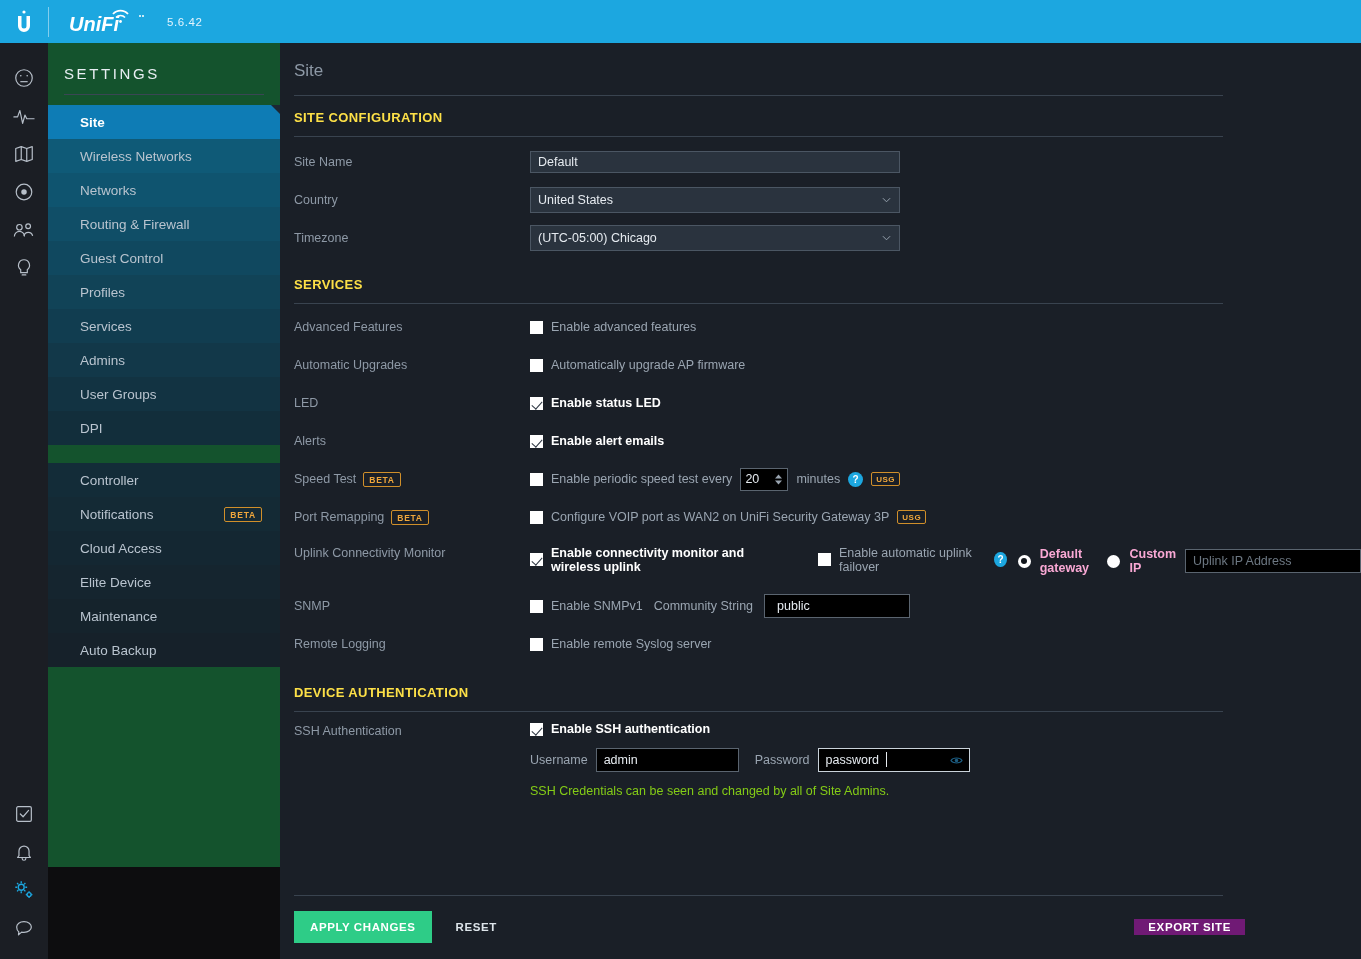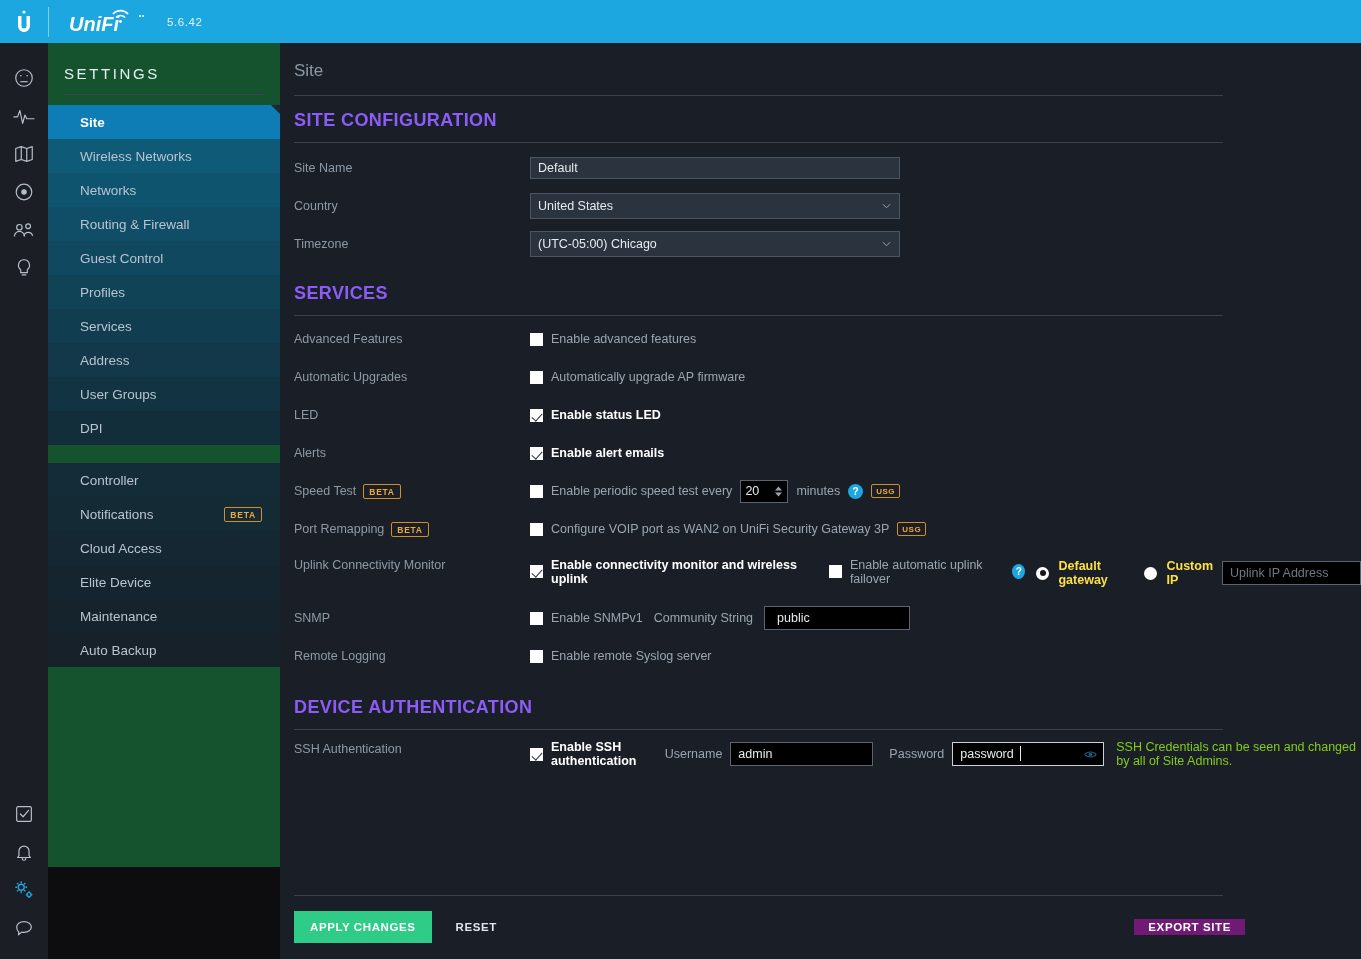--- a/index.html
+++ b/index.html
@@ -70,21 +70,21 @@
   
   .content {
     position: absolute; left: 280px; top: 43px; width: 1081px; height: 916px;
     background: #1a1f27; overflow: hidden;
   }
   .page-title {
     color: #8d98a5; font-size: 17px; padding: 18px 0 0 14px; font-weight: 400;
   }
   .rule { height: 1px; background: #39434f; margin: 14px 138px 0 14px; }
   .section-head {
-    color: #8b5cf6; font-size: 18px; font-weight: 700; letter-spacing: .4px;
+    color: #fde047; font-size: 13px; font-weight: 700; letter-spacing: .4px;
     padding: 14px 0 0 14px;
   }
   .section-rule { height: 1px; background: #39434f; margin: 11px 138px 0 14px; }
 
   .row { display: flex; align-items: center; min-height: 38px; padding-left: 14px; }
   .row-label {
     width: 236px; flex: none; color: #8e99a6; font-size: 12.5px;
     display: flex; align-items: center; gap: 7px;
   }
   .inline-badge {
@@ -115,21 +115,21 @@
   .select-box .chev {
     position: absolute; right: 8px; top: 50%; margin-top: -3px;
     width: 9px; height: 6px;
   }
   .field-dark {
     background: #000000; border: 1px solid #5a646f; color: #e6ebf0;
     font-family: "Liberation Sans", sans-serif; font-size: 12.5px;
     height: 24px; padding: 0 7px; outline: none;
   }
   .field-dark::placeholder { color: #6d7883; }
-  .ip-input { width: 139px; }
+  .ip-input { width: 176px; }
   .community-input { width: 146px; }
   .user-input { width: 143px; }
   .pass-wrap { position: relative; display: inline-flex; align-items: center; }
   .pass-input { width: 152px; padding-right: 24px; border-color: #c9d2da; }
   .pass-caret {
     position: absolute; left: 68px; top: 4px; width: 1px; height: 15px;
     background: #e6ebf0;
   }
   .eye-icon { position: absolute; right: 7px; top: 50%; margin-top: -4px; }
 
@@ -154,21 +154,21 @@
   .cb-label { color: #9aa5b1; font-size: 12.5px; }
   .cb-label.on { color: #ffffff; font-weight: 600; }
   .radio {
     width: 13px; height: 13px; border-radius: 50%; background: #ffffff;
     flex: none; position: relative; cursor: pointer;
   }
   .radio.selected::after {
     content: ""; position: absolute; left: 3.5px; top: 3.5px;
     width: 6px; height: 6px; border-radius: 50%; background: #12161c;
   }
-  .radio-label { color: #fde047; font-size: 12.5px; font-weight: 600; }
+  .radio-label { color: #f9a8d4; font-size: 12.5px; font-weight: 600; }
   .help-dot {
     width: 15px; height: 15px; border-radius: 50%; background: #1CA7E0;
     color: #fff; font-size: 10px; font-weight: 700;
     display: flex; align-items: center; justify-content: center; cursor: pointer;
   }
   .hint { color: #84cc16; font-size: 12.5px; }
   .sub-indent { padding-left: 14px; }
 
   
   .footer-rule { height: 1px; background: #39434f; margin: 0 138px 0 14px; }
@@ -311,21 +311,21 @@
     <div class="nav-item" style="background:#10485f">
       <span>Guest Control</span>
     </div>
     <div class="nav-item" style="background:#114357">
       <span>Profiles</span>
     </div>
     <div class="nav-item" style="background:#113d50">
       <span>Services</span>
     </div>
     <div class="nav-item" style="background:#123849">
-      <span>Address</span>
+      <span>Admins</span>
     </div>
     <div class="nav-item" style="background:#123342">
       <span>User Groups</span>
     </div>
     <div class="nav-item" style="background:#122e3b">
       <span>DPI</span>
     </div>
   </div>
 
   <div class="nav-gap"></div>
@@ -502,21 +502,21 @@
       <div class="cb"></div>
       <span class="cb-label">Enable remote Syslog server</span>
     </div>
   </div>
 
   <div class="section-head" style="padding-top:22px">DEVICE AUTHENTICATION</div>
   <div class="section-rule"></div>
 
   <div class="row" style="align-items:flex-start; padding-top:10px; min-height:0">
     <div class="row-label" style="padding-top:2px">SSH Authentication</div>
-    <div style="display:flex; flex-direction:row; gap:12px">
+    <div style="display:flex; flex-direction:column; gap:12px">
       <div class="row-control">
         <div class="cb checked"></div>
         <span class="cb-label on">Enable SSH authentication</span>
       </div>
       <div class="row-control" style="gap:8px">
         <span class="cb-label">Username</span>
         <input class="field-dark user-input" type="text" value="admin" style="">
         <span class="cb-label" style="margin-left:8px">Password</span>
         <span class="pass-wrap">
           <input class="field-dark pass-input" type="text" value="password" style="">

